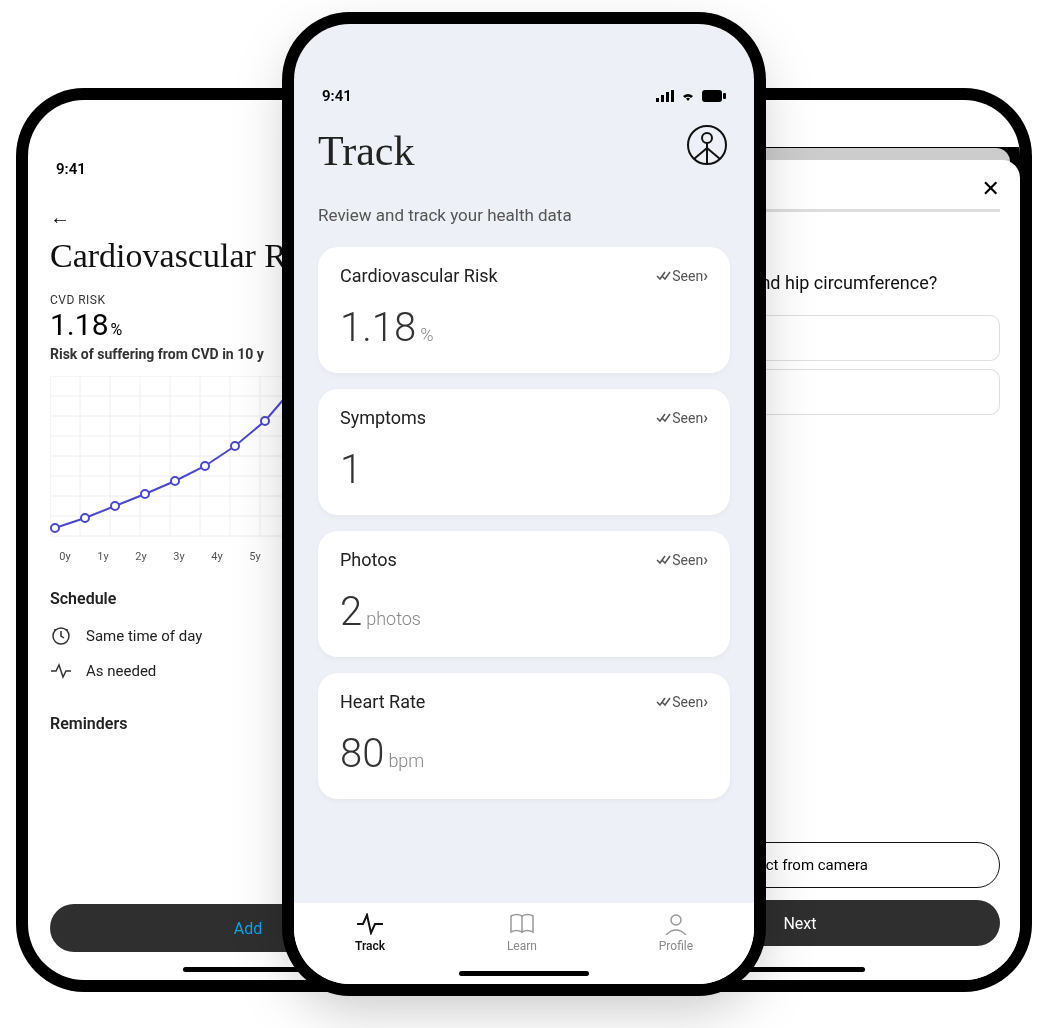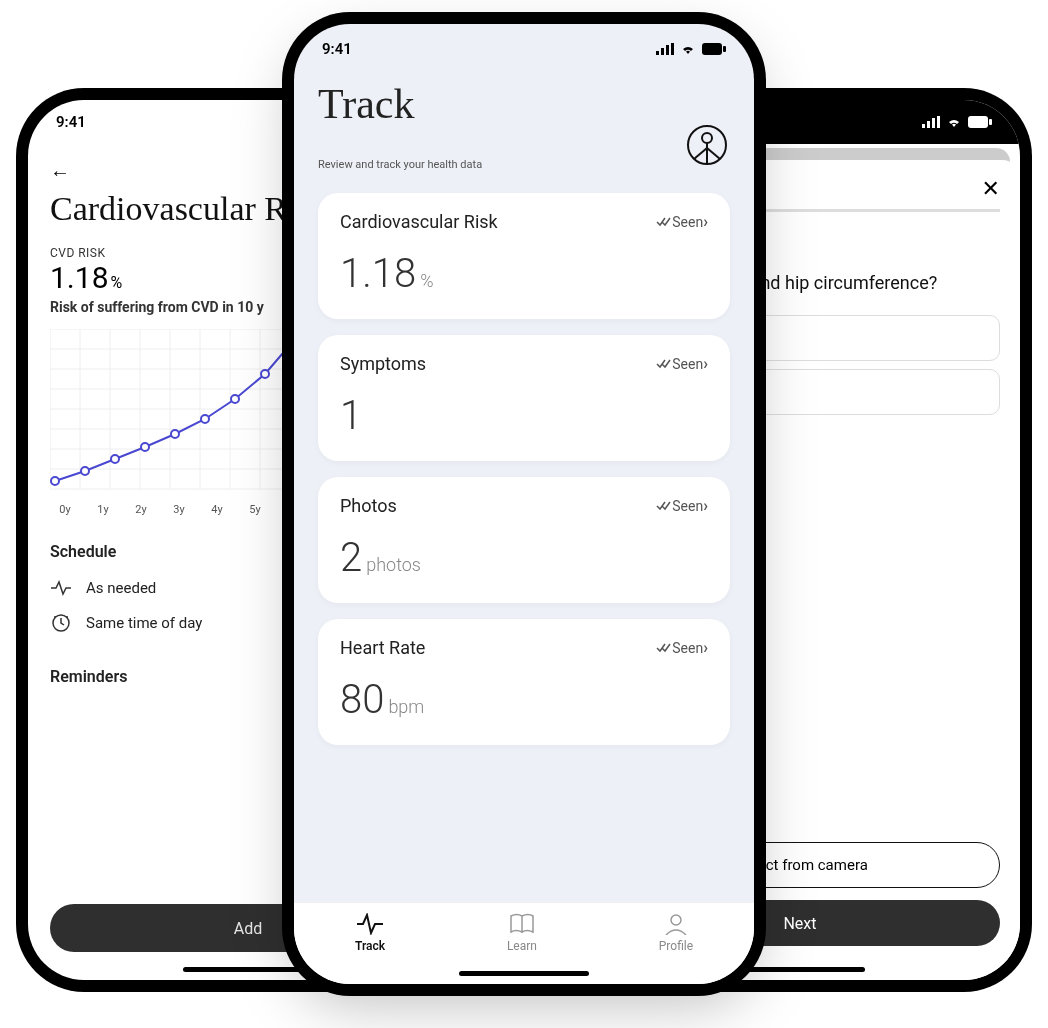--- a/index.html
+++ b/index.html
@@ -40,20 +40,21 @@
 
   
   .statusbar {
     height: 44px;
     display: flex;
     align-items: center;
     justify-content: space-between;
     padding: 0 28px;
     font-size: 15px;
     font-weight: 600;
+    margin-top: 47px;
   }
   .phone-right .statusbar { background: #000; color:#fff; }
   .status-icons { display:flex; gap:6px; align-items:center; }
 
   
   .p-pad { padding: 0 22px; }
   .back-arrow { font-size: 20px; margin: 14px 0 8px 0; }
   .big-title {
     font-family: Georgia, "Times New Roman", serif;
     font-size: 34px;
@@ -70,21 +71,21 @@
   svg.chart { width: 260px; height: 170px; }
   .tick-row { display:flex; gap: 8px; font-size:11px; color:#555; }
   .tick-row span { width: 30px; text-align:center; }
 
   .section-h { font-size: 16px; font-weight:600; margin-top: 26px; margin-bottom: 10px; color:#222;}
   .row-item { display:flex; align-items:center; gap: 14px; font-size:15px; color:#222; padding: 8px 0;}
   .row-icon { width:22px; display:inline-flex; justify-content:center; }
 
   .add-btn {
     position:absolute; bottom:28px; left:22px; right:22px;
-    background:#2f2f2f; color:#e5e5e5;
+    background:#2f2f2f; color:#0ea5e9;
     border-radius: 30px; height:48px;
     display:flex; align-items:center; justify-content:center;
     font-size:16px;
   }
   .home-indicator {
     position:absolute; bottom:8px; left:50%; transform:translateX(-50%);
     width:130px; height:5px; background:#000; border-radius:3px;
   }
   .phone-right .home-indicator.light { background:#000; }
 
@@ -119,21 +120,21 @@
 
   
   .phone-center { background:#eef0f7; }
   .phone-center .statusbar { padding-top:6px; }
   .c-pad { padding: 0 24px; }
   .track-title {
     font-family: Georgia, "Times New Roman", serif;
     font-size: 42px; color:#222;
     margin-top: 12px;
   }
-  .track-sub { font-size: 11px; color:#555; margin-top: 30px; margin-bottom: 22px;}
+  .track-sub { font-size: 17px; color:#555; margin-top: 30px; margin-bottom: 22px;}
   .profile-circle {
     position:absolute; right:26px; top:100px;
     width:42px; height:42px;
   }
   .card {
     background:#fff; border-radius:20px; padding:18px 22px 22px 22px;
     margin-bottom:16px;
     box-shadow: 0 2px 6px rgba(0,0,0,0.04);
   }
   .card-top { display:flex; justify-content:space-between; align-items:center; }
@@ -233,36 +234,36 @@
           <span>5y</span>
           <span>6y</span>
           <span>7y</span>
           <span>8y</span>
         </div>
       </div>
 
       <div class="section-h">Schedule</div>
       <div class="row-item">
         <span class="row-icon">
-          <svg width="20" height="16">
-              <polyline points="0,8 5,8 8,2 12,14 15,8 20,8" fill="none" stroke="#333" stroke-width="1.5"></polyline>
-            </svg>
-        </span>
-        <span>As needed</span>
-      </div>
-      <div class="row-item">
-        <span class="row-icon">
           <svg width="20" height="20">
               <circle cx="10" cy="10" r="8" fill="none" stroke="#333" stroke-width="1.5"></circle>
               <path d="M10 5 v5 l3 2" stroke="#333" fill="none" stroke-width="1.5"></path>
               <circle cx="4" cy="4" r="1" fill="#333"></circle>
               <circle cx="16" cy="4" r="1" fill="#333"></circle>
             </svg>
         </span>
         <span>Same time of day</span>
+      </div>
+      <div class="row-item">
+        <span class="row-icon">
+          <svg width="20" height="16">
+              <polyline points="0,8 5,8 8,2 12,14 15,8 20,8" fill="none" stroke="#333" stroke-width="1.5"></polyline>
+            </svg>
+        </span>
+        <span>As needed</span>
       </div>
 
       <div class="section-h">Reminders</div>
     </div>
     <div class="add-btn">Add</div>
     <div class="home-indicator"></div>
   </div>
 
   <div class="phone phone-right">
     <div class="statusbar">

